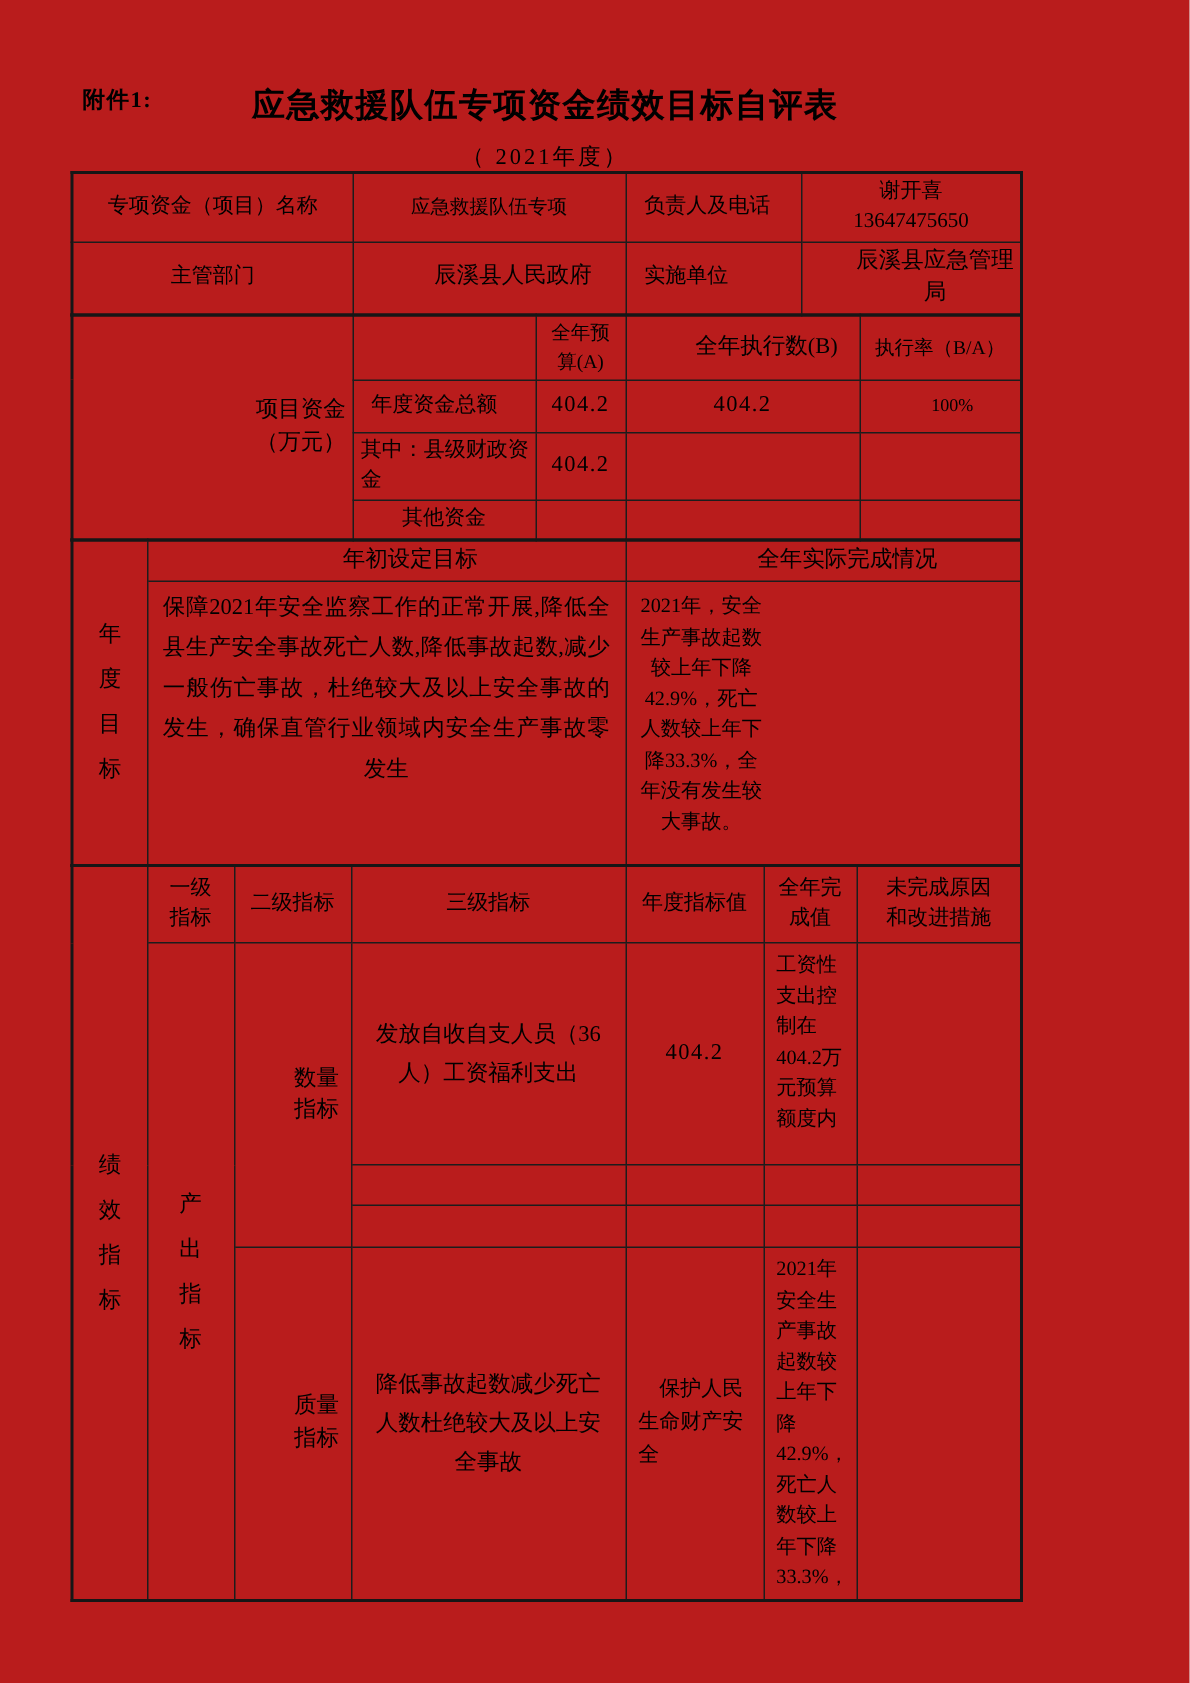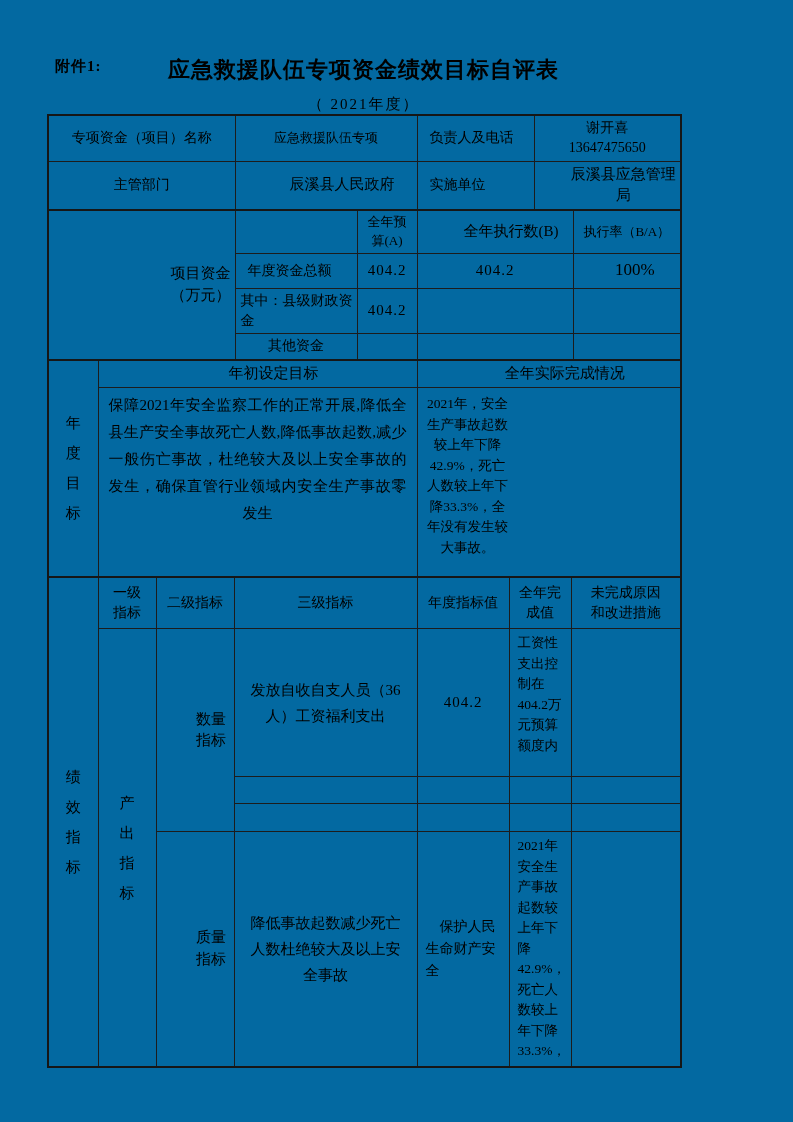--- a/index.html
+++ b/index.html
@@ -1,20 +1,20 @@
 <!DOCTYPE html>
 <html><head>
 <meta charset="utf-8">
 <style>
   html,body { margin:0; padding:0; background:#e8e8e8; }
   .sheet {
     position:relative;
     width:793px; height:1122px;
     margin:0 auto;
-    background:#0369a1;
+    background:#b91c1c;
     color:#000;
     font-family:"Liberation Serif","DejaVu Serif",serif;
     overflow:hidden;
   }
   .heading { position:relative; margin-left:47px; width:633px; padding-top:55px; }
   .attach { position:absolute; left:8px; top:57px; font-size:15px; font-weight:bold; letter-spacing:1px; }
   .doc-title { text-align:center; font-size:22px; font-weight:bold; letter-spacing:1px; }
   .doc-subtitle { text-align:center; font-size:15px; margin-top:10px; letter-spacing:2px; }
 
   table.sec {
@@ -29,21 +29,21 @@
     text-align:center; vertical-align:middle;
     font-size:14px; line-height:1.45;
     word-break:break-word; overflow:hidden;
   }
   .left { text-align:left; }
   .pre { white-space:pre-line;text-align:right; }
   .top { vertical-align:top; }
   .fs13 { font-size:13px; }
   .fs15 { font-size:15px;padding-left:36px; }
   .num { font-size:15px; letter-spacing:1px; }
-  .pct { font-size:17px;padding-left:20px; }
+  .pct { font-size:12px;padding-left:20px; }
   .padL { padding-left:12px; }
   .fundsub { text-align:left; padding:2px 2px 2px 5px; }
   .vtext {
     width:16px; margin:0 auto;
     word-break:break-all; line-height:30px;
     font-size:15px; text-align:center;
   }
   .goal-set {
     text-align:justify; text-align-last:center;
     font-size:15px; line-height:27px;

